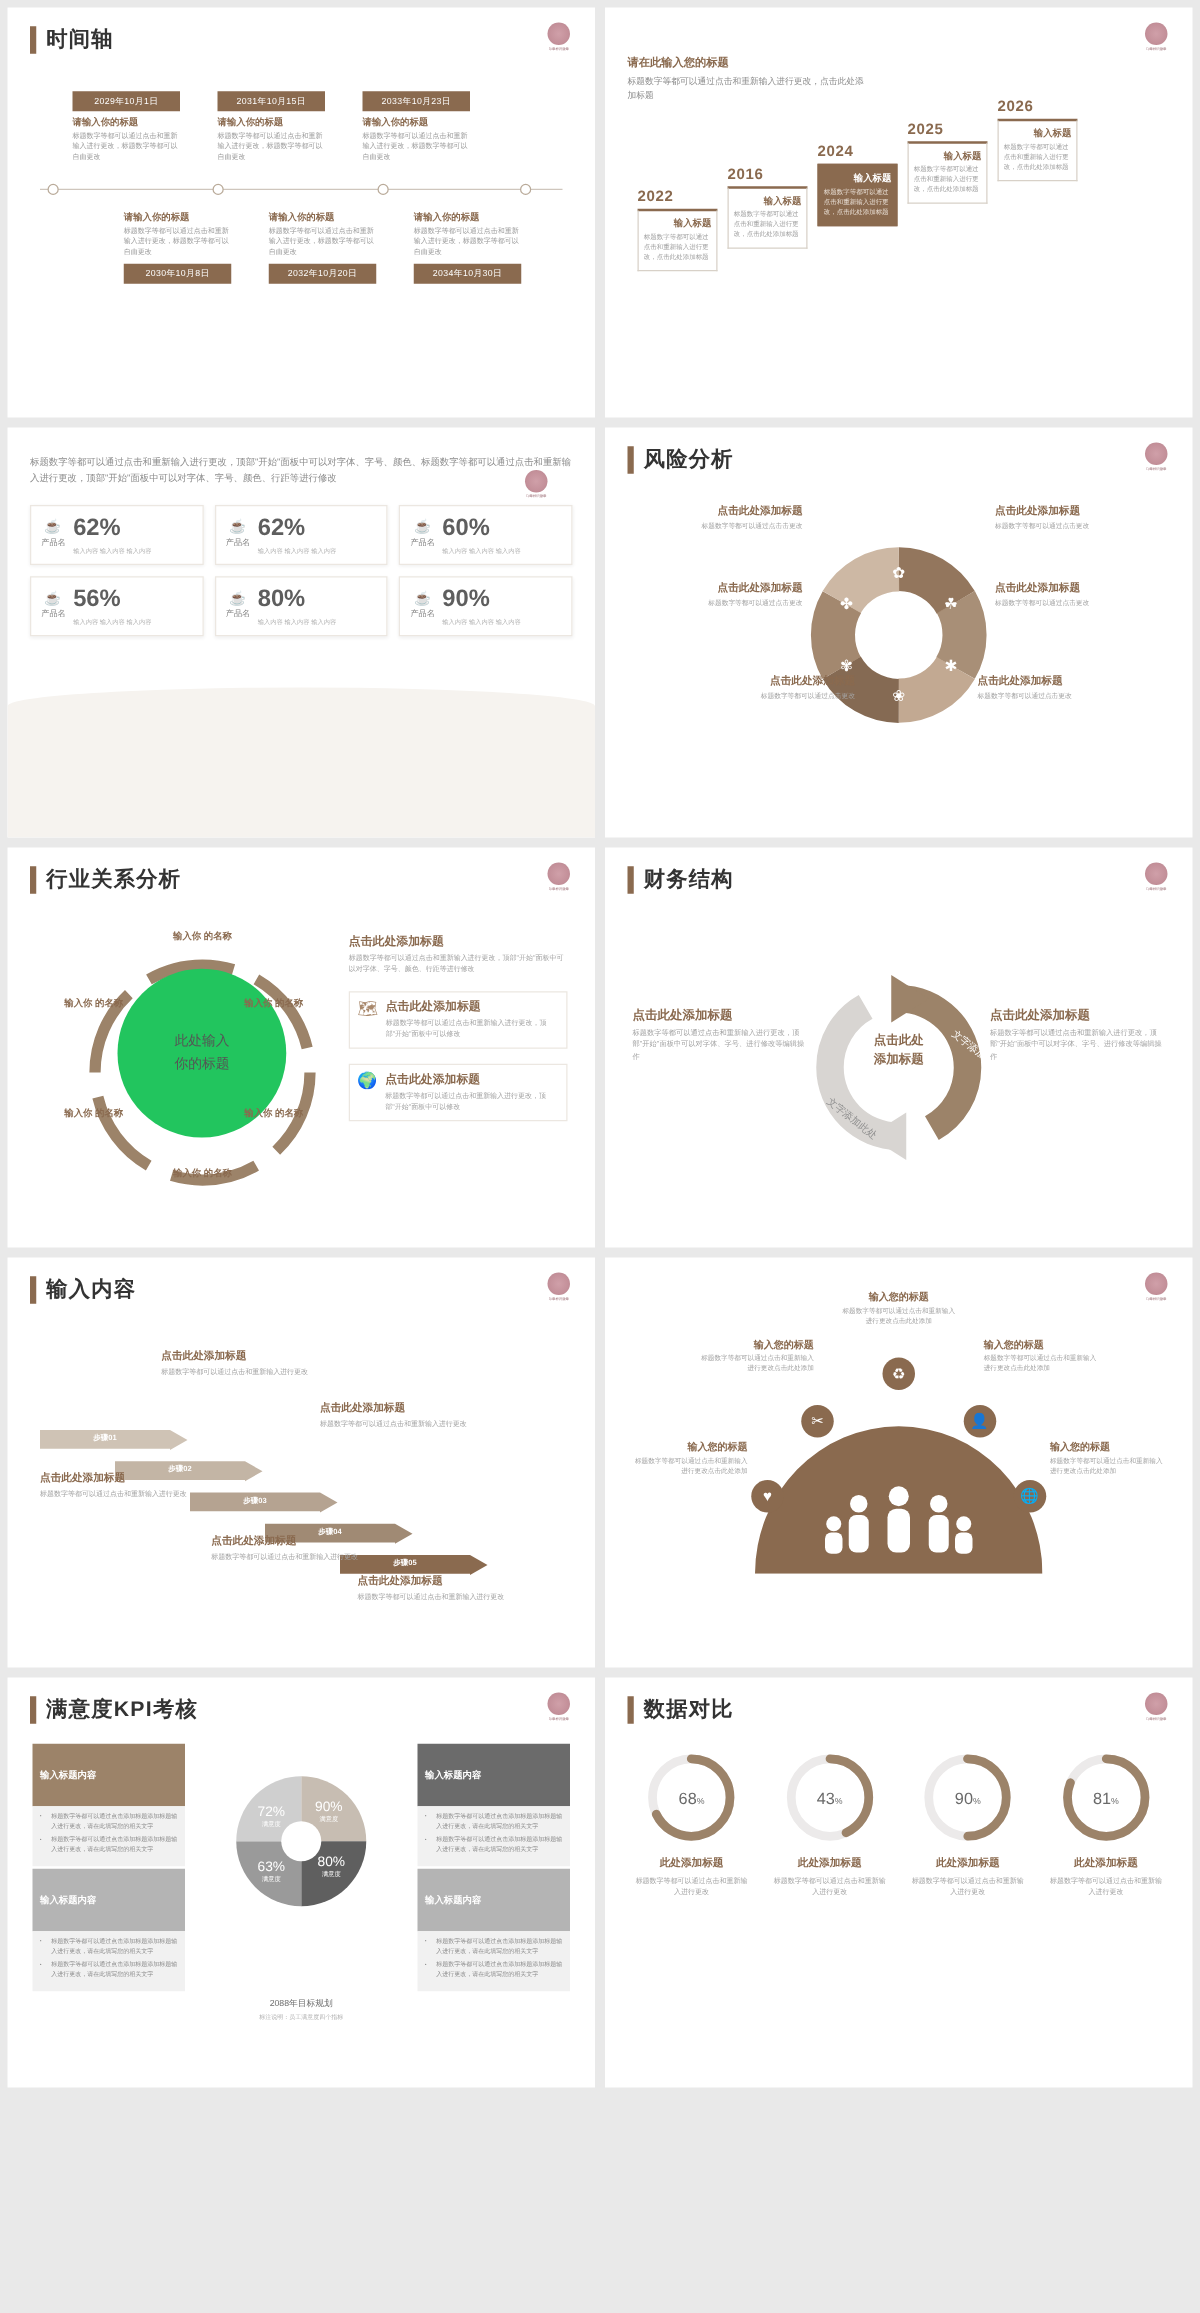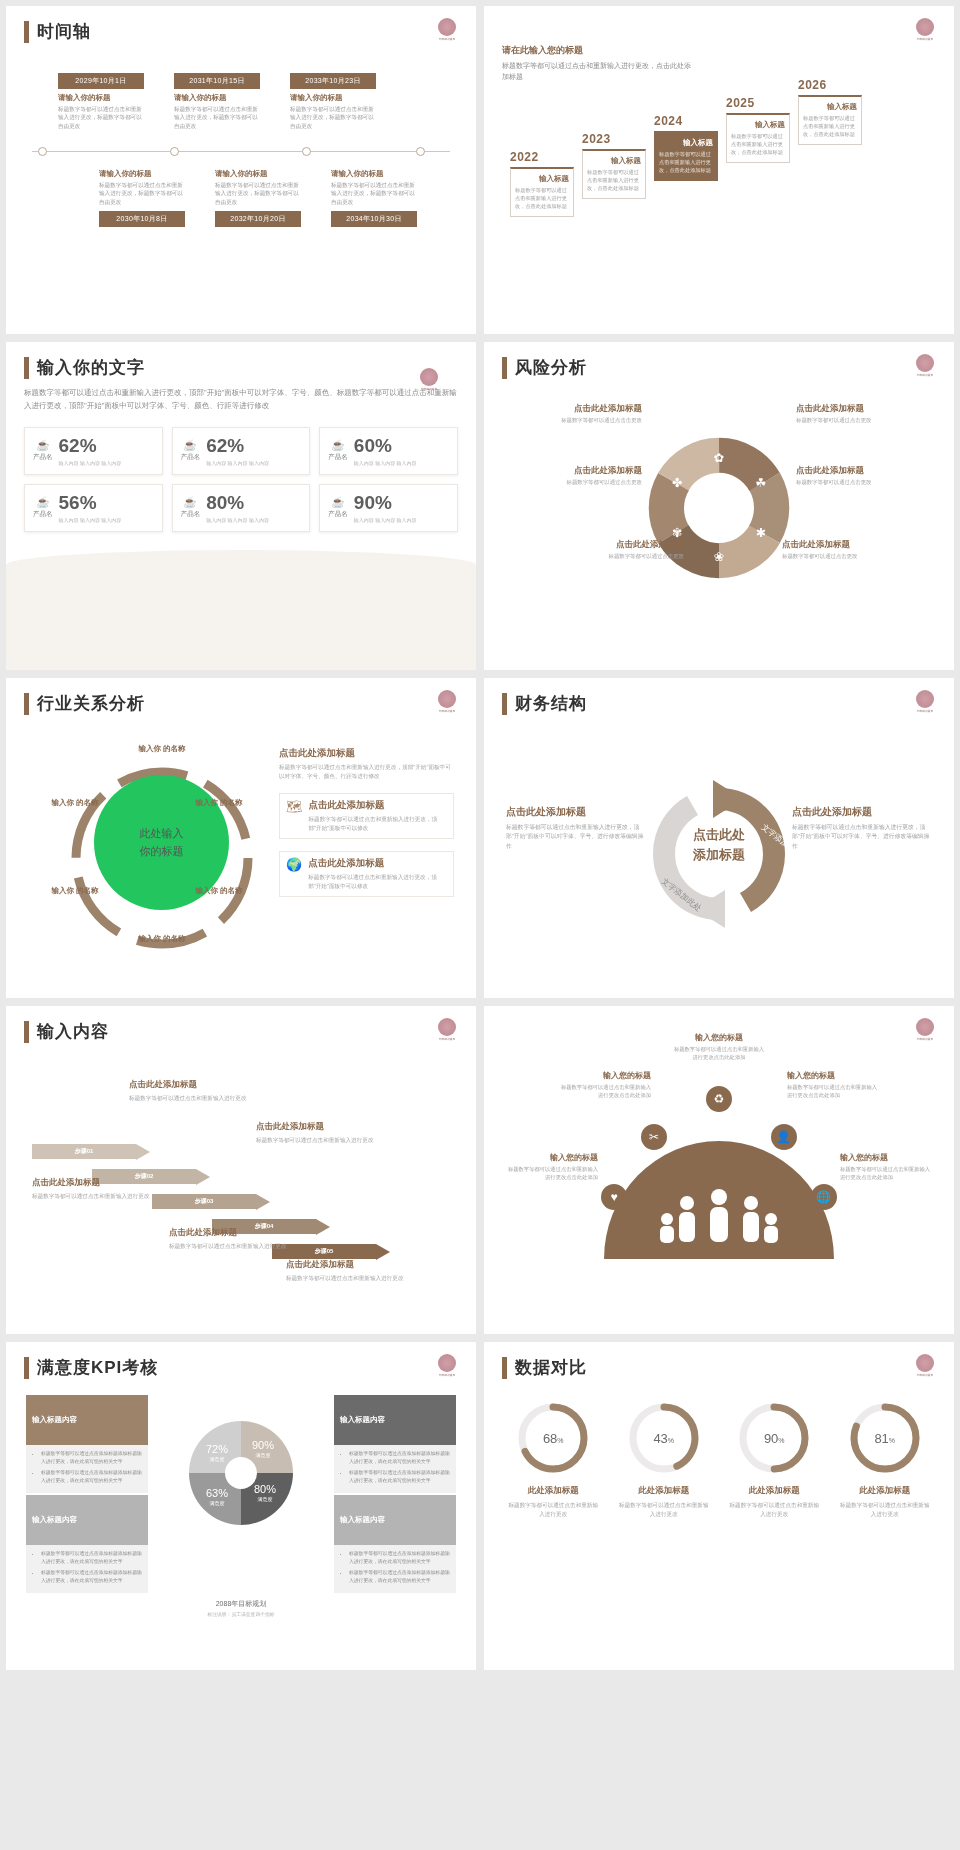--- a/index.html
+++ b/index.html
@@ -94,21 +94,21 @@
   .p5-right { position:absolute; left:255px; top:26px; width:175px; }
   .p5-rt { font-size:9.5px; font-weight:bold; color:#8a6a4f; }
   .p5-rd { font-size:5.6px; color:#a3a3a3; line-height:1.6; margin-top:3px; }
   .p5-item { display:flex; gap:6px; margin-top:12px; border:1px solid #ece7e1; padding:5px 6px; }
   .p5-ico { font-size:13px; color:#a8876a; }
 
   
   .p6-side { position:absolute; width:140px; }
   .p6-t { font-size:10px; font-weight:bold; color:#8a6a4f; }
   .p6-d { font-size:5.8px; color:#a3a3a3; line-height:1.6; margin-top:4px; }
-  .p6-center { position:absolute; left:calc(50% - 38px); top:96px; width:76px; text-align:center; font-size:13px; color:#8a6a4f; font-weight:bold; line-height:1.5; }
+  .p6-center { position:absolute; left:calc(50% - 38px); top:96px; width:76px; text-align:center; font-size:10px; color:#8a6a4f; font-weight:bold; line-height:1.5; }
 
   
   .p7 { position:relative; height:230px; margin-top:6px; }
   .arrow { position:absolute; height:15px; display:flex; align-items:center; }
   .arrow .body { height:15px; }
   .arrow .tip { width:0; height:0; border-top:8px solid transparent; border-bottom:8px solid transparent; }
   .arrow .lbl { position:absolute; left:0; right:14px; text-align:center; font-size:6px; color:#fff; font-weight:bold; line-height:15px; }
   .p7-blk { position:absolute; width:150px; }
   .p7-t { font-size:8.5px; font-weight:bold; color:#8a6a4f; }
   .p7-d { font-size:5.6px; color:#a3a3a3; line-height:1.6; margin-top:3px; }
@@ -210,21 +210,21 @@
 
     <div class="p2-steps">
       <div class="p2-step" style="left:8px; top:58px">
         <div class="p2-year">2022</div>
         <div class="p2-box">
           <div class="p2-bt">输入标题</div>
           <div class="p2-bd">标题数字等都可以通过点击和重新输入进行更改，点击此处添加标题</div>
         </div>
       </div>
       <div class="p2-step" style="left:80px; top:40px">
-        <div class="p2-year">2023</div>
+        <div class="p2-year">2016</div>
         <div class="p2-box">
           <div class="p2-bt">输入标题</div>
           <div class="p2-bd">标题数字等都可以通过点击和重新输入进行更改，点击此处添加标题</div>
         </div>
       </div>
       <div class="p2-step" style="left:152px; top:22px">
         <div class="p2-year">2024</div>
         <div class="p2-box filled">
           <div class="p2-bt">输入标题</div>
           <div class="p2-bd">标题数字等都可以通过点击和重新输入进行更改，点击此处添加标题</div>
@@ -243,24 +243,20 @@
           <div class="p2-bt">输入标题</div>
           <div class="p2-bd">标题数字等都可以通过点击和重新输入进行更改，点击此处添加标题</div>
         </div>
       </div>
     </div>
   </div>
 
   <div class="slide">
     <div class="p3-bg"></div>
     <div style="position:relative; z-index:1">
-      <div class="s-head">
-        <span class="s-bar"></span>
-        <span class="s-title">输入你的文字</span>
-      </div>
       <div class="badge">
           <div class="seal"></div>
           <div class="bt">印章标识徽章</div>
         </div>
       <div class="p3-desc">标题数字等都可以通过点击和重新输入进行更改，顶部"开始"面板中可以对字体、字号、颜色、标题数字等都可以通过点击和重新输入进行更改，顶部"开始"面板中可以对字体、字号、颜色、行距等进行修改</div>
 
       <div class="p3-grid">
         <div class="p3-card">
           <div class="p3-left">
             <div class="p3-ico">☕</div>

